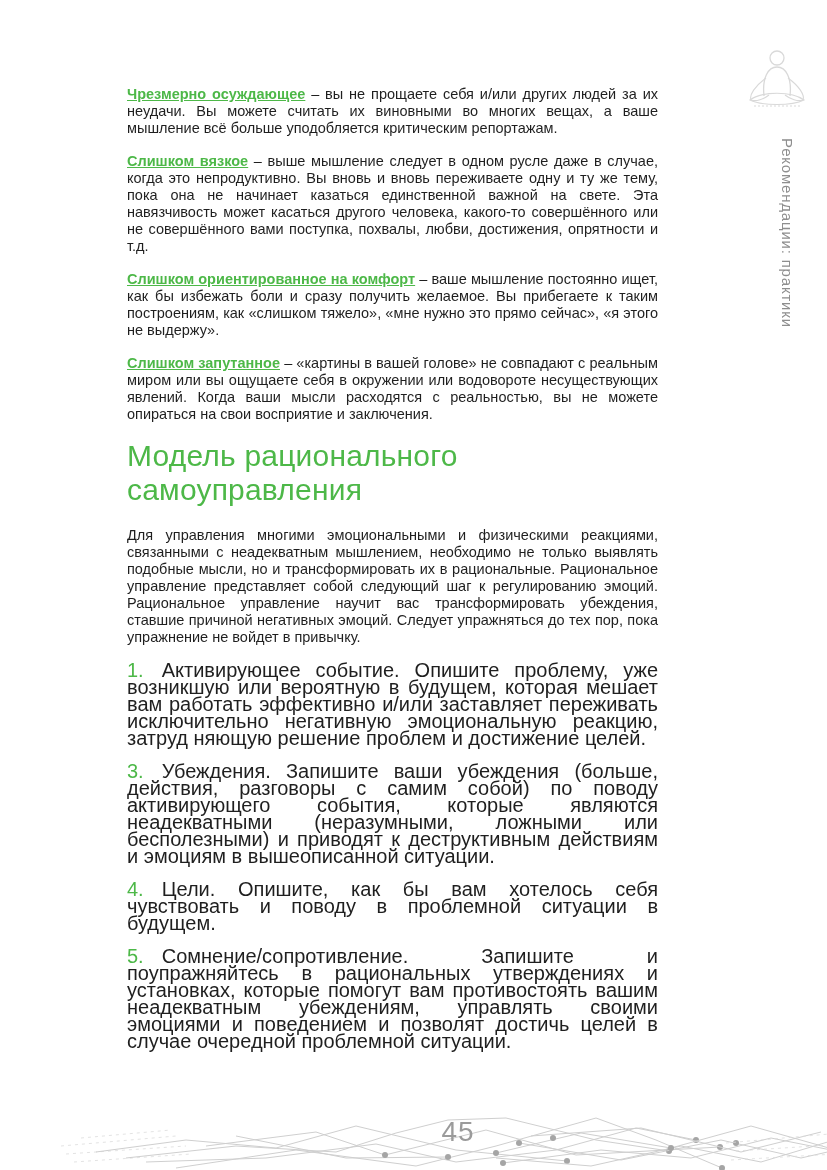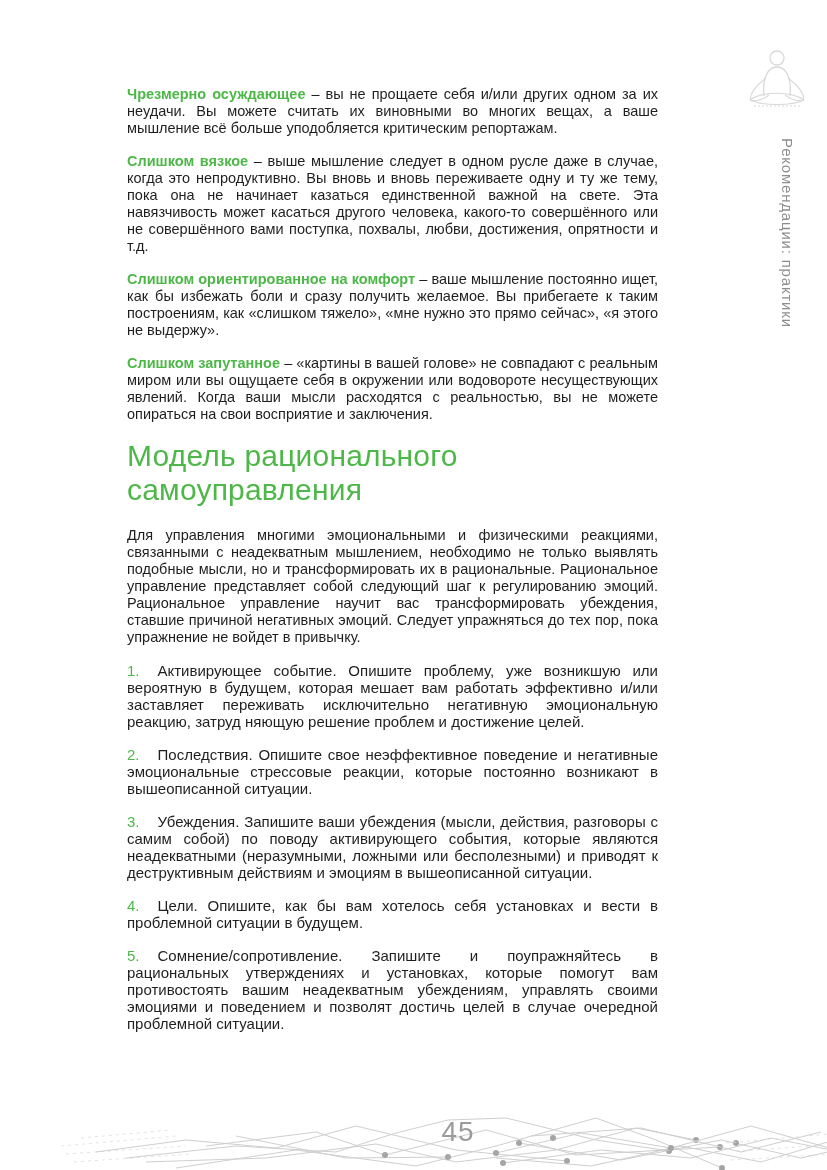--- a/index.html
+++ b/index.html
@@ -29,32 +29,33 @@
   .para{
     font-size:14.5px;
     line-height:17px;
     text-align:justify;
     margin-bottom:16px;
     color:var(--text);
   }
   .para .lead{
     color:var(--green);
     font-weight:bold;
+    text-decoration:underline;
   }
   .section-heading{
     font-size:30px;
     line-height:34px;
     font-weight:normal;
     color:var(--green);
     max-width:470px;
     margin:12px 0 20px 0;
     letter-spacing:0.2px;
   }
   .step{
-    font-size:15px;
+    font-size:20px;
     line-height:17px;
     text-align:justify;
     margin-bottom:16px;
   }
   .step .num{
     color:var(--green);
     margin-right:18px;
   }
   .sidebar-label{
     position:absolute;
@@ -109,21 +110,21 @@
   <path d="M46 30 C 57 38 63 47 61 52 C 56 54 48 51 43 47" stroke="var(--icon)" stroke-width="1.1"></path>
   <path d="M8 52 C 20 43 50 43 62 52 C 50 58 20 58 8 52 Z" stroke="var(--icon)" stroke-width="1.1"></path>
   <path d="M12 58 H 58" stroke="var(--icon)" stroke-width="1" stroke-dasharray="2 2"></path>
 </svg>
 
 <div class="sidebar-label">Рекомендации: практики</div>
 
 <div class="main-column">
 
   <p class="para">
-    <span class="lead">Чрезмерно осуждающее</span><span> – вы не прощаете себя и/или других одном за их неудачи. Вы можете считать их виновными во многих вещах, а ваше мышление всё больше уподобляется критическим репортажам.</span>
+    <span class="lead">Чрезмерно осуждающее</span><span> – вы не прощаете себя и/или других людей за их неудачи. Вы можете считать их виновными во многих вещах, а ваше мышление всё больше уподобляется критическим репортажам.</span>
   </p>
 
   <p class="para">
     <span class="lead">Слишком вязкое</span><span> – выше мышление следует в одном русле даже в случае, когда это непродуктивно. Вы вновь и вновь переживаете одну и ту же тему, пока она не начинает казаться единственной важной на свете. Эта навязчивость может касаться другого человека, какого-то совершённого или не совершённого вами поступка, похвалы, любви, достижения, опрятности и т.д.</span>
   </p>
 
   <p class="para">
     <span class="lead">Слишком ориентированное на комфорт</span><span> – ваше мышление постоянно ищет, как бы избежать боли и сразу получить желаемое. Вы прибегаете к таким построениям, как «слишком тяжело», «мне нужно это прямо сейчас», «я этого не выдержу».</span>
   </p>
 
@@ -132,30 +133,27 @@
   </p>
 
   <h1 class="section-heading">Модель рационального самоуправления</h1>
 
   <p class="para">Для управления многими эмоциональными и физическими реакциями, связанными с неадекватным мышлением, необходимо не только выявлять подобные мысли, но и трансформировать их в рациональные. Рациональное управление представляет собой следующий шаг к регулированию эмоций. Рациональное управление научит вас трансформировать убеждения, ставшие причиной негативных эмоций. Следует упражняться до тех пор, пока упражнение не войдет в привычку.</p>
 
   <p class="step">
     <span class="num">1.</span><span>Активирующее событие. Опишите проблему, уже возникшую или вероятную в будущем, которая мешает вам работать эффективно и/или заставляет переживать исключительно негативную эмоциональную реакцию, затруд няющую решение проблем и достижение целей.</span>
   </p>
 
-  <p class="step">
-    <span class="num">2.</span><span>Последствия. Опишите свое неэффективное поведение и негативные эмоциональные стрессовые реакции, которые постоянно возникают в вышеописанной ситуации.</span>
-  </p>
-
-  <p class="step">
-    <span class="num">3.</span><span>Убеждения. Запишите ваши убеждения (мысли, действия, разговоры с самим собой) по поводу активирующего события, которые являются неадекватными (неразумными, ложными или бесполезными) и приводят к деструктивным действиям и эмоциям в вышеописанной ситуации.</span>
-  </p>
-
-  <p class="step">
-    <span class="num">4.</span><span>Цели. Опишите, как бы вам хотелось себя установках и вести в проблемной ситуации в будущем.</span>
+
+  <p class="step">
+    <span class="num">3.</span><span>Убеждения. Запишите ваши убеждения (больше, действия, разговоры с самим собой) по поводу активирующего события, которые являются неадекватными (неразумными, ложными или бесполезными) и приводят к деструктивным действиям и эмоциям в вышеописанной ситуации.</span>
+  </p>
+
+  <p class="step">
+    <span class="num">4.</span><span>Цели. Опишите, как бы вам хотелось себя чувствовать и поводу в проблемной ситуации в будущем.</span>
   </p>
 
   <p class="step">
     <span class="num">5.</span><span>Сомнение/сопротивление. Запишите и поупражняйтесь в рациональных утверждениях и установках, которые помогут вам противостоять вашим неадекватным убеждениям, управлять своими эмоциями и поведением и позволят достичь целей в случае очередной проблемной ситуации.</span>
   </p>
 
 </div>
 
 <div class="footer">
   <svg class="footer-deco" viewBox="0 0 827 82" fill="none">

